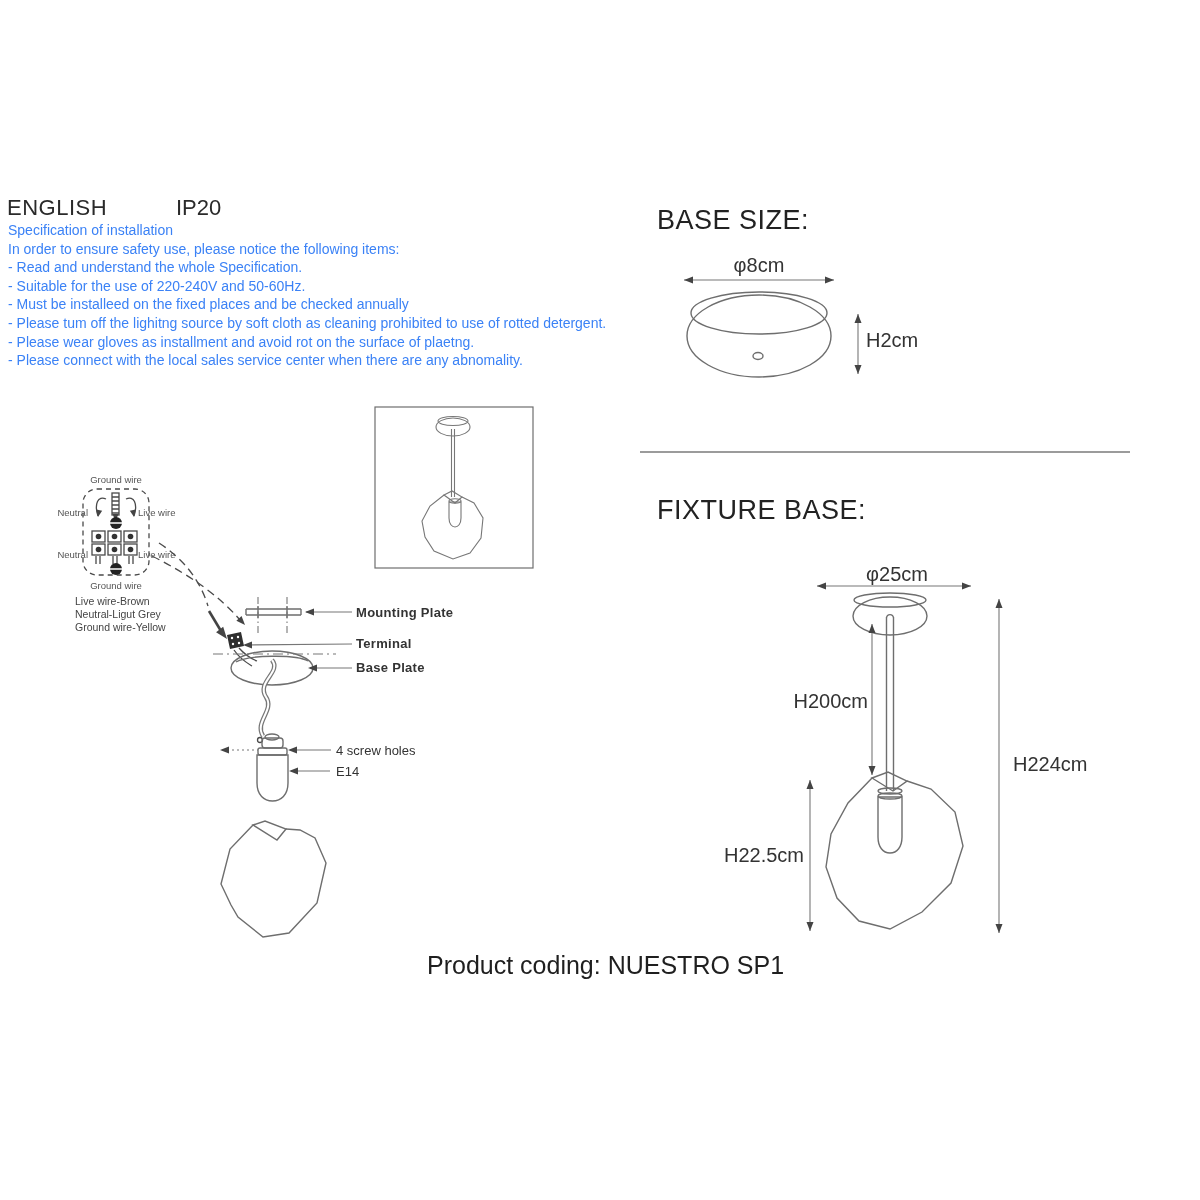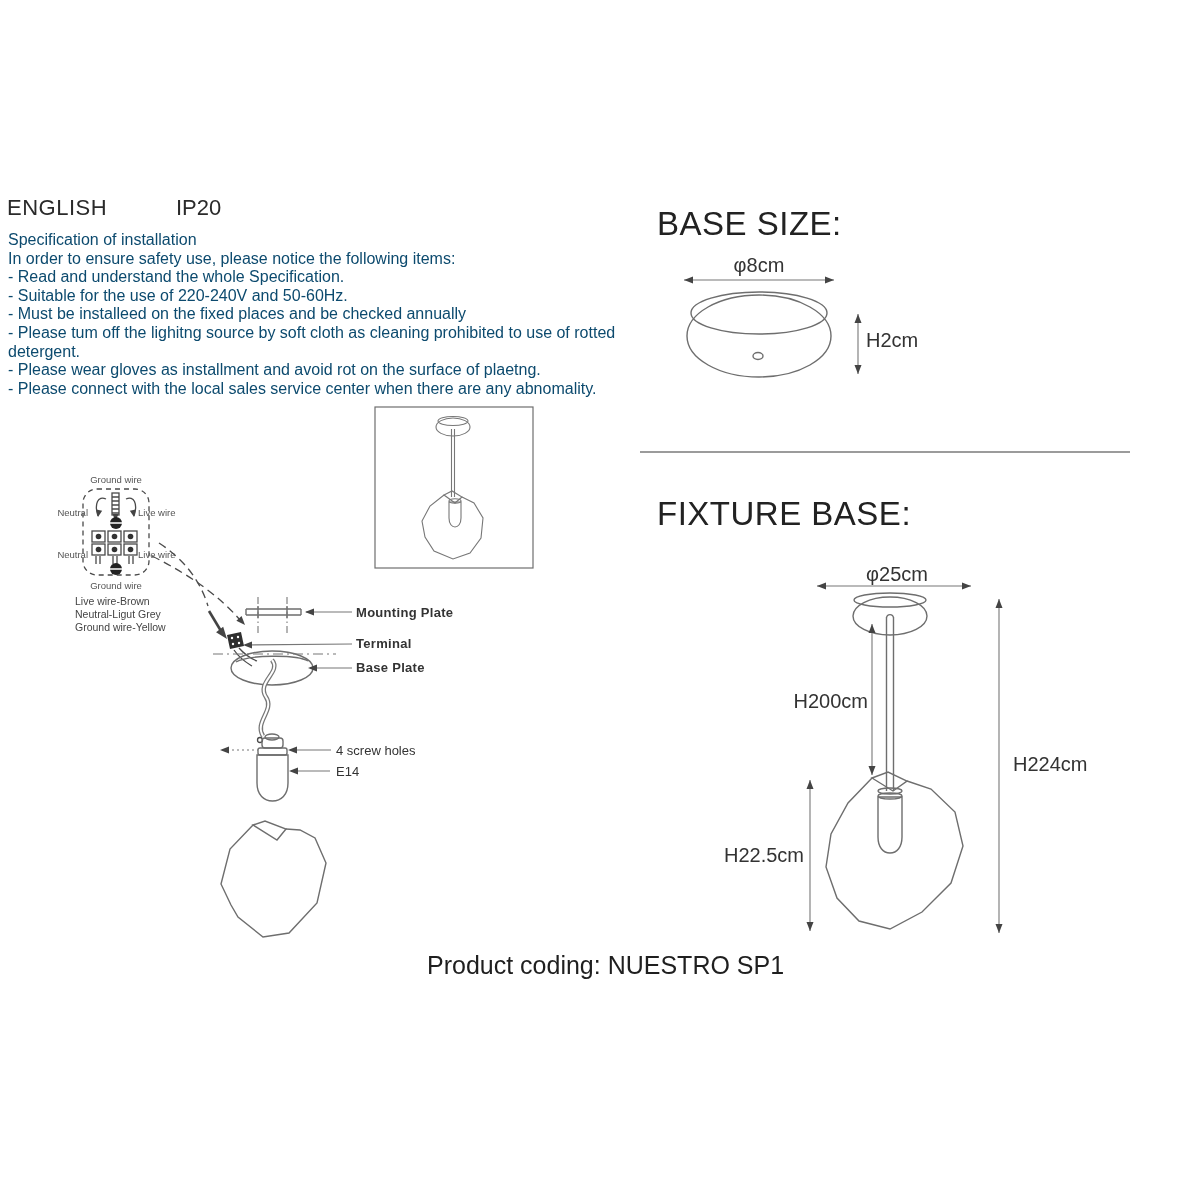--- a/index.html
+++ b/index.html
@@ -1,22 +1,22 @@
 <!DOCTYPE html>
 <html><head>
 <meta charset="utf-8">
 <style>
   html,body{margin:0;padding:0;background:#fff;}
   .page{position:relative;width:1200px;height:1164px;background:#ffffff;overflow:hidden;
         font-family:"Liberation Sans",sans-serif;color:#2e2e2e;}
   .abs{position:absolute;}
   .lang{left:7px;top:195px;font-size:22px;color:#2a2a2a;letter-spacing:.5px;}
   .ip{left:176px;top:195px;font-size:22px;color:#2a2a2a;}
-  .spec{left:8px;top:231px;width:630px;font-size:16px;line-height:18.6px;color:#0c4a6e;}
-  .h1{font-size:33px;color:#222;letter-spacing:.5px;}
+  .spec{left:8px;top:221px;width:630px;font-size:14px;line-height:18.6px;color:#3b82f6;}
+  .h1{font-size:27px;color:#222;letter-spacing:.5px;}
   .h1.base{left:657px;top:205px;}
   .h1.fixture{left:657px;top:495px;}
   .divider{left:640px;top:451px;width:490px;height:2px;background:#9b9b9b;}
   .product{left:427px;top:951px;font-size:25px;color:#1f1f1f;}
   svg{position:absolute;left:0;top:0;}
   svg text{font-family:"Liberation Sans",sans-serif;fill:#3a3a3a;}
   .t-wire{font-size:9.5px;fill:#555;}
   .t-legend{font-size:10.5px;fill:#444;}
   .t-lbl{font-size:13px;fill:#333;font-weight:600;letter-spacing:.3px;}
   .t-lbl2{font-size:13px;fill:#333;}

